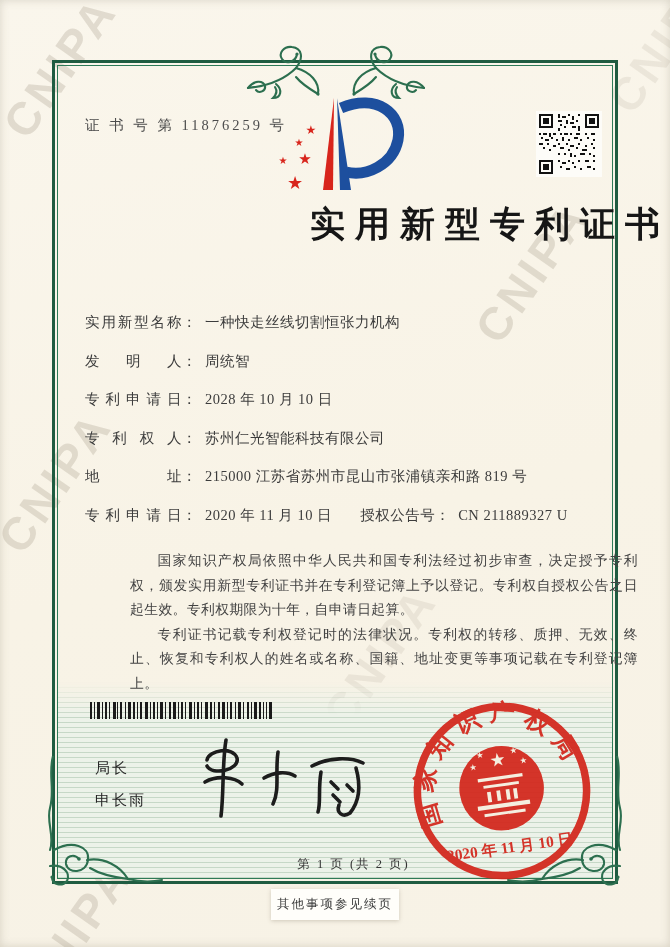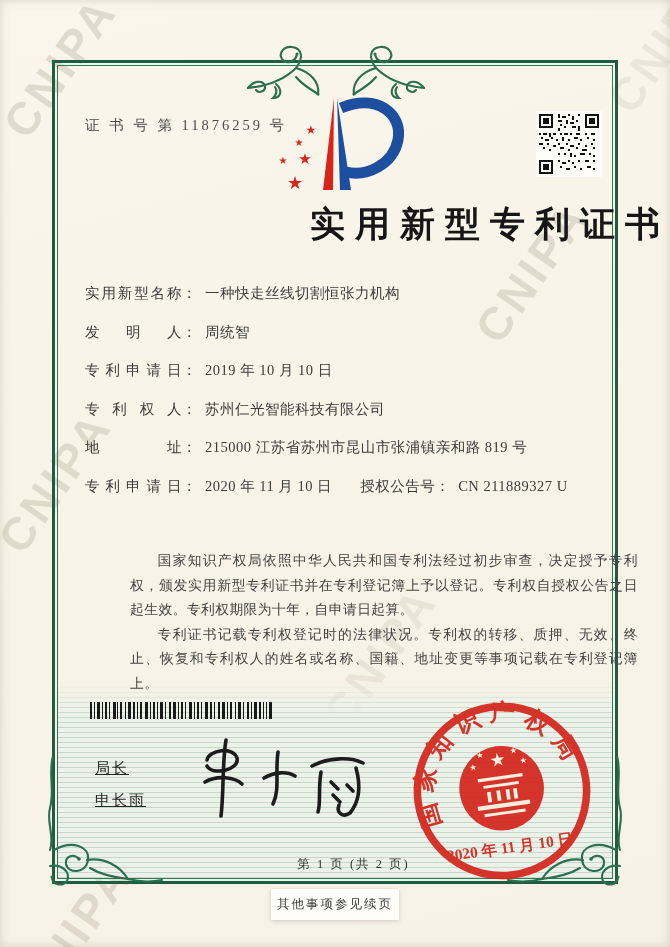--- a/index.html
+++ b/index.html
@@ -45,32 +45,32 @@
   }
   .logo { position:absolute; left:263px; top:88px; }
   .qr { position:absolute; left:536px; top:111px; width:66px; height:66px; background:#fdfcf8; padding:3px; }
   .title {
     position:absolute; left:0; width:670px; top:201px; text-align:right;
     font-size:35px; font-weight:bold; letter-spacing:10px; color:#161616;
   }
   
   .fields { position:absolute; left:85px; top:284px; width:505px; font-size:14.5px; color:#3c3c3c; }
   .frow { height:38.6px; white-space:nowrap; letter-spacing:.5px; }
-  .flabel { display:inline-block; width:97px; text-align:justify; text-align-last:justify; }
+  .flabel { display:inline-block; width:97px; text-align:justify; text-align-last:justify;margin-top:29px; }
   .fcolon { display:inline-block; margin-right:8px; }
   .grant1 { display:inline-block; width:271px; }
   
   .paras { position:absolute; left:82px; top:549px; width:508px; font-size:13.8px;
     line-height:1.78; color:#434343; text-align:justify; letter-spacing:.4px;margin-left:48px; }
   .paras p { text-indent:2em; }
   
   .barcode { position:absolute; left:90px; top:702px; }
   
   .signer { position:absolute; left:95px; top:752px; font-family:"Liberation Sans","DejaVu Sans",sans-serif;
-    font-size:15px; color:#262626; line-height:32px; letter-spacing:2px;text-decoration:underline; }
+    font-size:15px; color:#262626; line-height:32px; letter-spacing:2px; }
   .signature { position:absolute; left:192px; top:732px; }
   .signature path { stroke:#1c1c1c; fill:none; stroke-linecap:round; stroke-linejoin:round; }
   
   .seal { position:absolute; left:402px; top:697px; }
   
   .page-footer { position:absolute; left:0; width:670px; top:856px; text-align:center;
     font-size:12.5px; color:#333; letter-spacing:2px;padding-left:37px; }
   .cont-note {
     position:absolute; left:50%; transform:translateX(-50%); top:889px;
     background:#fffefa; padding:7px 6px; font-size:12.5px; color:#3a3a3a;
@@ -148,21 +148,21 @@
   <div class="title">实用新型专利证书</div>
 
   <div class="fields">
     <div class="frow">
       <span class="flabel">实用新型名称</span><span class="fcolon">：</span><span>一种快走丝线切割恒张力机构</span>
     </div>
     <div class="frow">
       <span class="flabel">发明人</span><span class="fcolon">：</span><span>周统智</span>
     </div>
     <div class="frow">
-      <span class="flabel">专利申请日</span><span class="fcolon">：</span><span>2019 年 10 月 10 日</span>
+      <span class="flabel">专利申请日</span><span class="fcolon">：</span><span>2028 年 10 月 10 日</span>
     </div>
     <div class="frow">
       <span class="flabel">专利权人</span><span class="fcolon">：</span><span>苏州仁光智能科技有限公司</span>
     </div>
     <div class="frow">
       <span class="flabel">地址</span><span class="fcolon">：</span><span>215000 江苏省苏州市昆山市张浦镇亲和路 819 号</span>
     </div>
     <div class="frow">
       <span class="grant1"><span class="flabel">专利申请日</span><span class="fcolon">：</span><span>2020 年 11 月 10 日</span></span>
       <span><span>授权公告号</span><span class="fcolon">：</span><span>CN 211889327 U</span></span>

